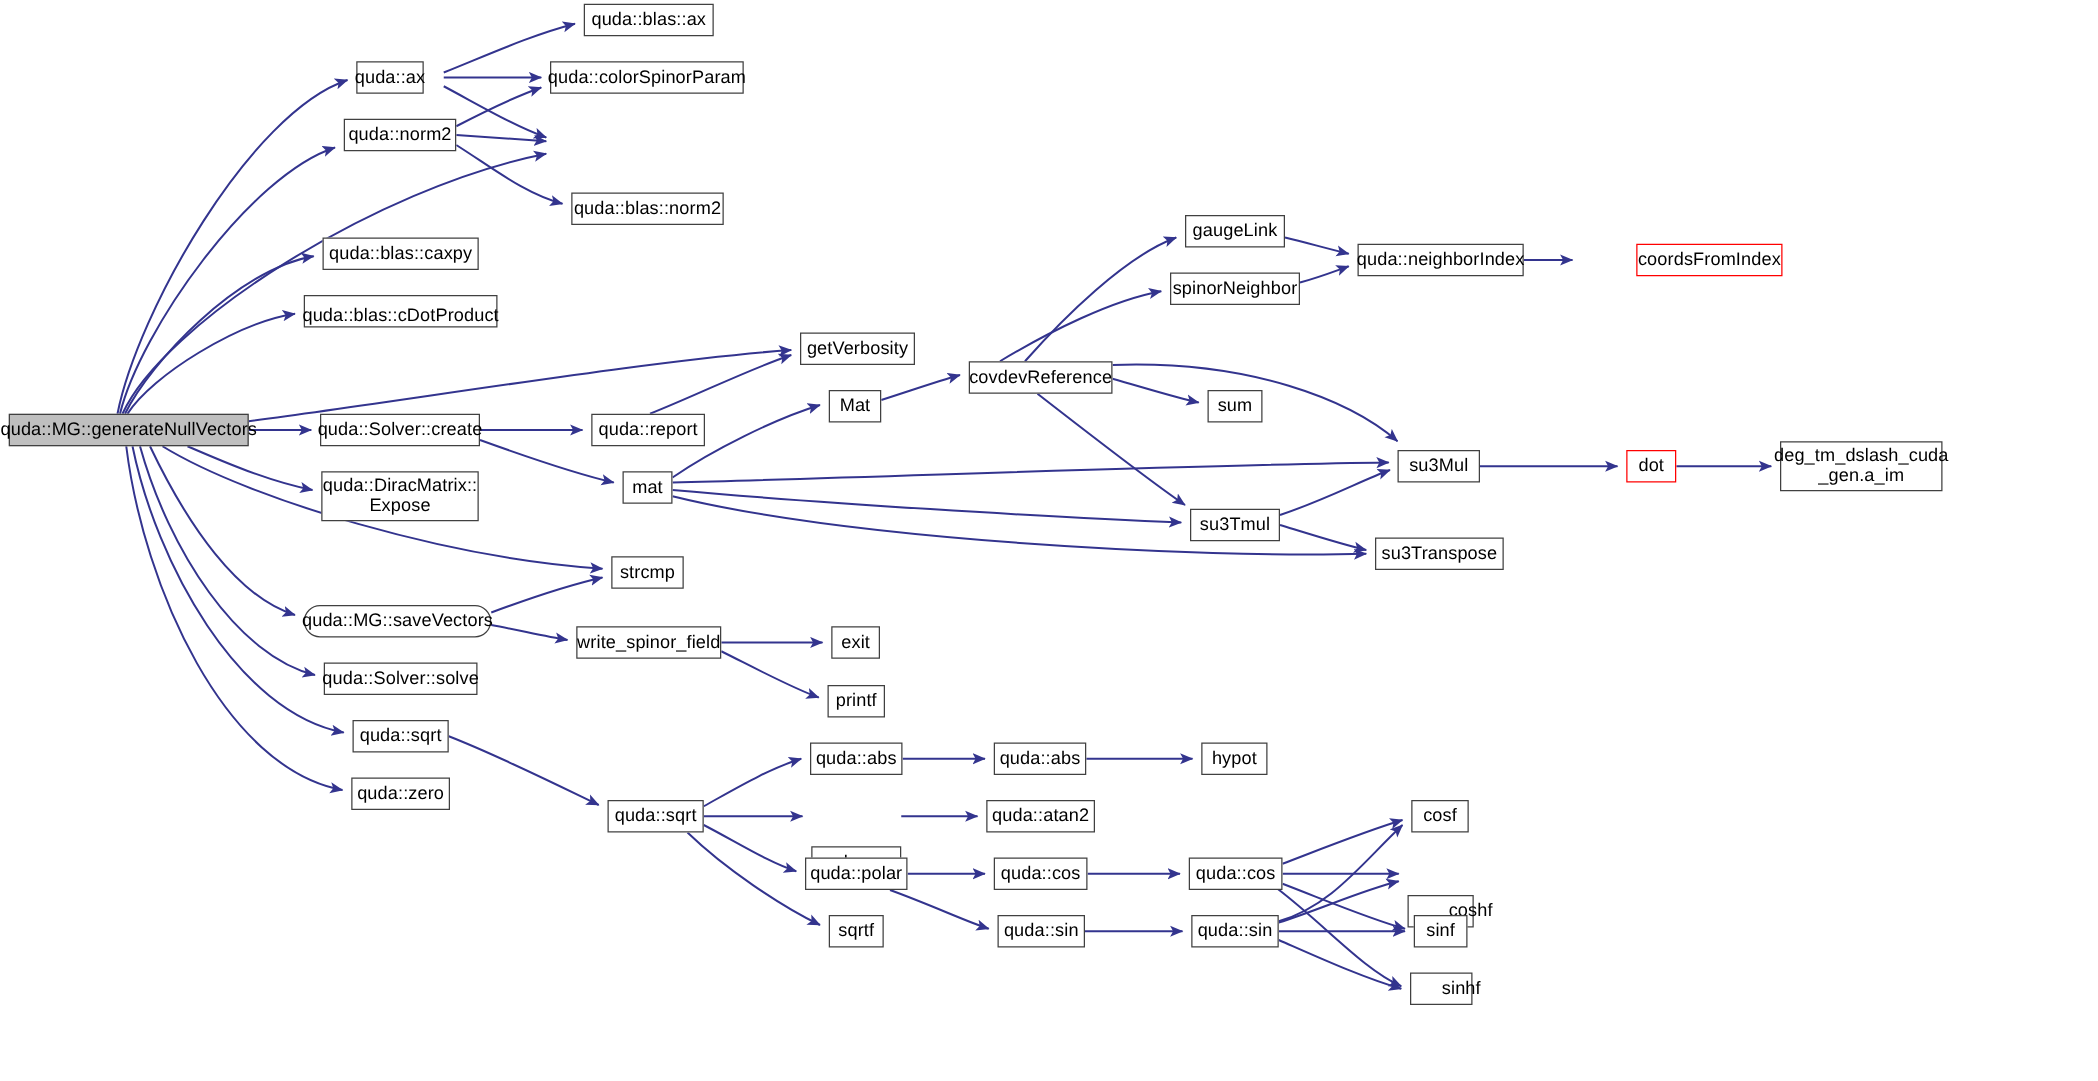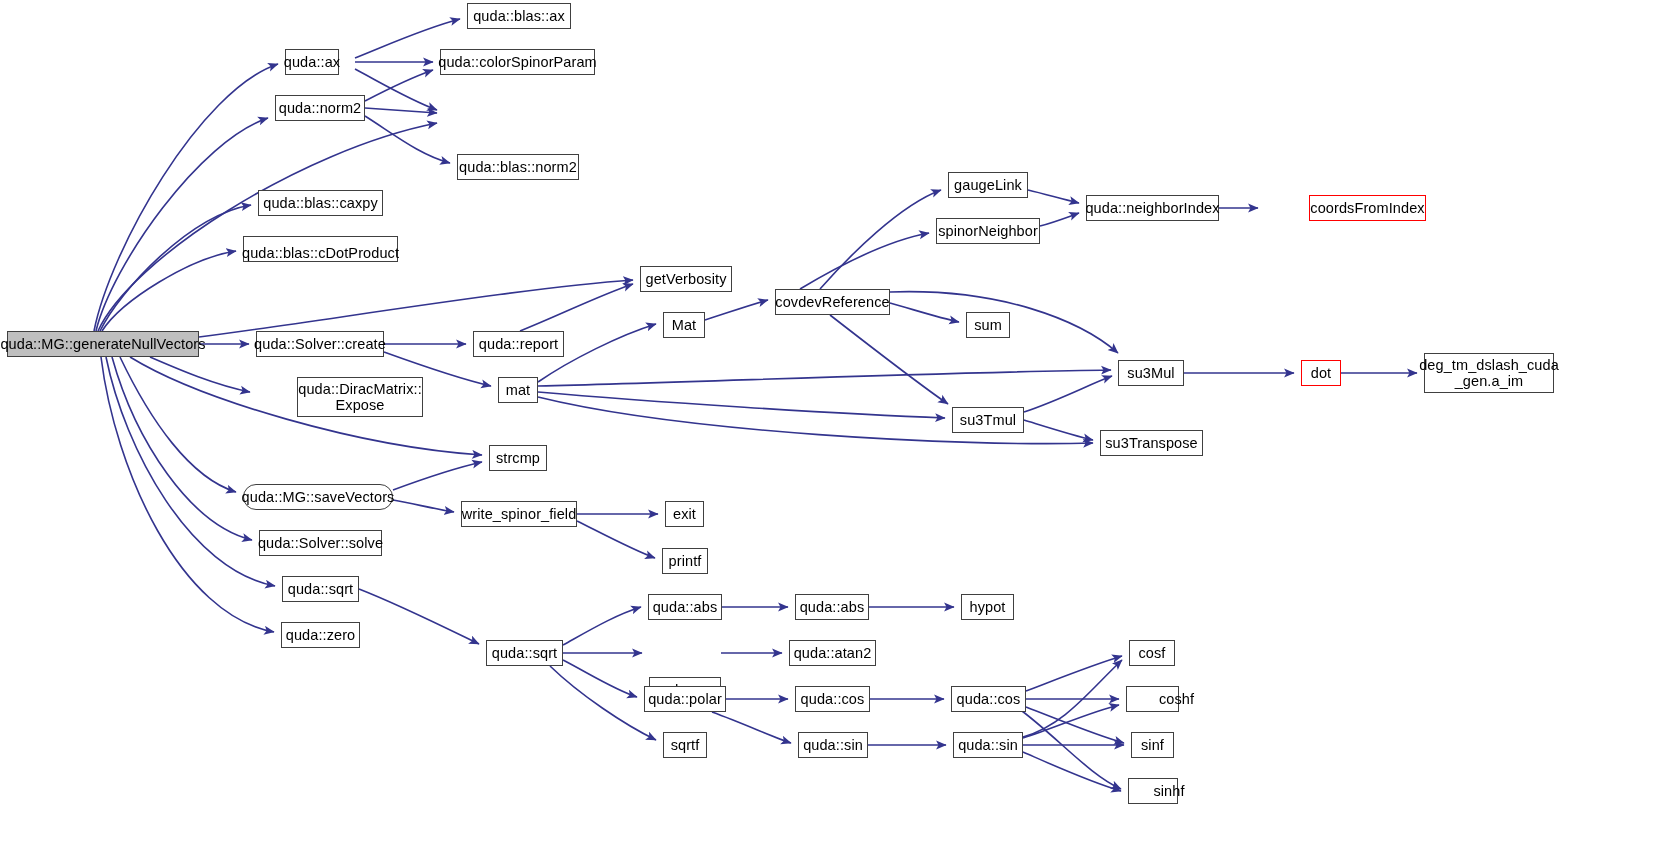--- a/index.html
+++ b/index.html
@@ -140,21 +140,21 @@
   <div id="node-layer">
       <div class="node root" style="left: 7px; top: 331px; width: 192px; height: 26px;"><span>quda::MG::generateNullVectors</span></div>
       <div class="node" style="left: 285px; top: 49px; width: 54px; height: 26px;"><span>quda::ax</span></div>
       <div class="node" style="left: 275px; top: 95px; width: 90px; height: 26px;"><span>quda::norm2</span></div>
       <div class="node" style="left: 467px; top: 3px; width: 104px; height: 26px;"><span>quda::blas::ax</span></div>
       <div class="node" style="left: 440px; top: 49px; width: 155px; height: 26px;"><span>quda::colorSpinorParam</span></div>
       <div class="node" style="left: 457px; top: 154px; width: 122px; height: 26px;"><span>quda::blas::norm2</span></div>
       <div class="node" style="left: 258px; top: 190px; width: 125px; height: 26px;"><span>quda::blas::caxpy</span></div>
       <div class="node" style="left: 243px; top: 236px; width: 155px; height: 26px; align-items: flex-end;"><span>quda::blas::cDotProduct</span></div>
       <div class="node" style="left: 256px; top: 331px; width: 128px; height: 26px;"><span>quda::Solver::create</span></div>
-      <div class="node" style="left: 257px; top: 377px; width: 126px; height: 40px; margin-left: 40px;"><span>quda::DiracMatrix::
+      <div class="node" style="left: 257px; top: 377px; width: 126px; height: 40px;"><span>quda::DiracMatrix::
 Expose</span></div>
       <div class="node" style="left: 473px; top: 331px; width: 91px; height: 26px; text-align: right;"><span>quda::report</span></div>
       <div class="node" style="left: 498px; top: 377px; width: 40px; height: 26px;"><span>mat</span></div>
       <div class="node" style="left: 640px; top: 266px; width: 92px; height: 26px;"><span>getVerbosity</span></div>
       <div class="node" style="left: 663px; top: 312px; width: 42px; height: 26px;"><span>Mat</span></div>
       <div class="node" style="left: 775px; top: 289px; width: 115px; height: 26px;"><span>covdevReference</span></div>
       <div class="node" style="left: 948px; top: 172px; width: 80px; height: 26px;"><span>gaugeLink</span></div>
       <div class="node" style="left: 936px; top: 218px; width: 104px; height: 26px;"><span>spinorNeighbor</span></div>
       <div class="node" style="left: 1086px; top: 195px; width: 133px; height: 26px;"><span>quda::neighborIndex</span></div>
       <div class="node highlight" style="left: 1265px; top: 195px; width: 117px; height: 26px; margin-left: 44px;"><span>coordsFromIndex</span></div>
@@ -179,17 +179,17 @@
       <div class="node" style="left: 961px; top: 594px; width: 53px; height: 26px;"><span>hypot</span></div>
       <div class="node" style="left: 649px; top: 640px; width: 72px; height: 26px; margin-top: 37px;"><span>quda::arg</span></div>
       <div class="node" style="left: 789px; top: 640px; width: 87px; height: 26px;"><span>quda::atan2</span></div>
       <div class="node" style="left: 644px; top: 686px; width: 82px; height: 26px;"><span>quda::polar</span></div>
       <div class="node" style="left: 795px; top: 686px; width: 75px; height: 26px;"><span>quda::cos</span></div>
       <div class="node" style="left: 951px; top: 686px; width: 75px; height: 26px;"><span>quda::cos</span></div>
       <div class="node" style="left: 663px; top: 732px; width: 44px; height: 26px;"><span>sqrtf</span></div>
       <div class="node" style="left: 798px; top: 732px; width: 70px; height: 26px;"><span>quda::sin</span></div>
       <div class="node" style="left: 953px; top: 732px; width: 70px; height: 26px;"><span>quda::sin</span></div>
       <div class="node" style="left: 1129px; top: 640px; width: 46px; height: 26px;"><span>cosf</span></div>
-      <div class="node" style="left: 1126px; top: 686px; width: 53px; height: 26px; padding-left: 48px;"><span>coshf</span></div>
+      <div class="node" style="left: 1126px; top: 716px; width: 53px; height: 26px; padding-left: 48px;"><span>coshf</span></div>
       <div class="node" style="left: 1131px; top: 732px; width: 43px; height: 26px;"><span>sinf</span></div>
       <div class="node" style="left: 1128px; top: 778px; width: 50px; height: 26px; padding-left: 32px;"><span>sinhf</span></div>
     </div>
 </div>
 
 </body></html>

